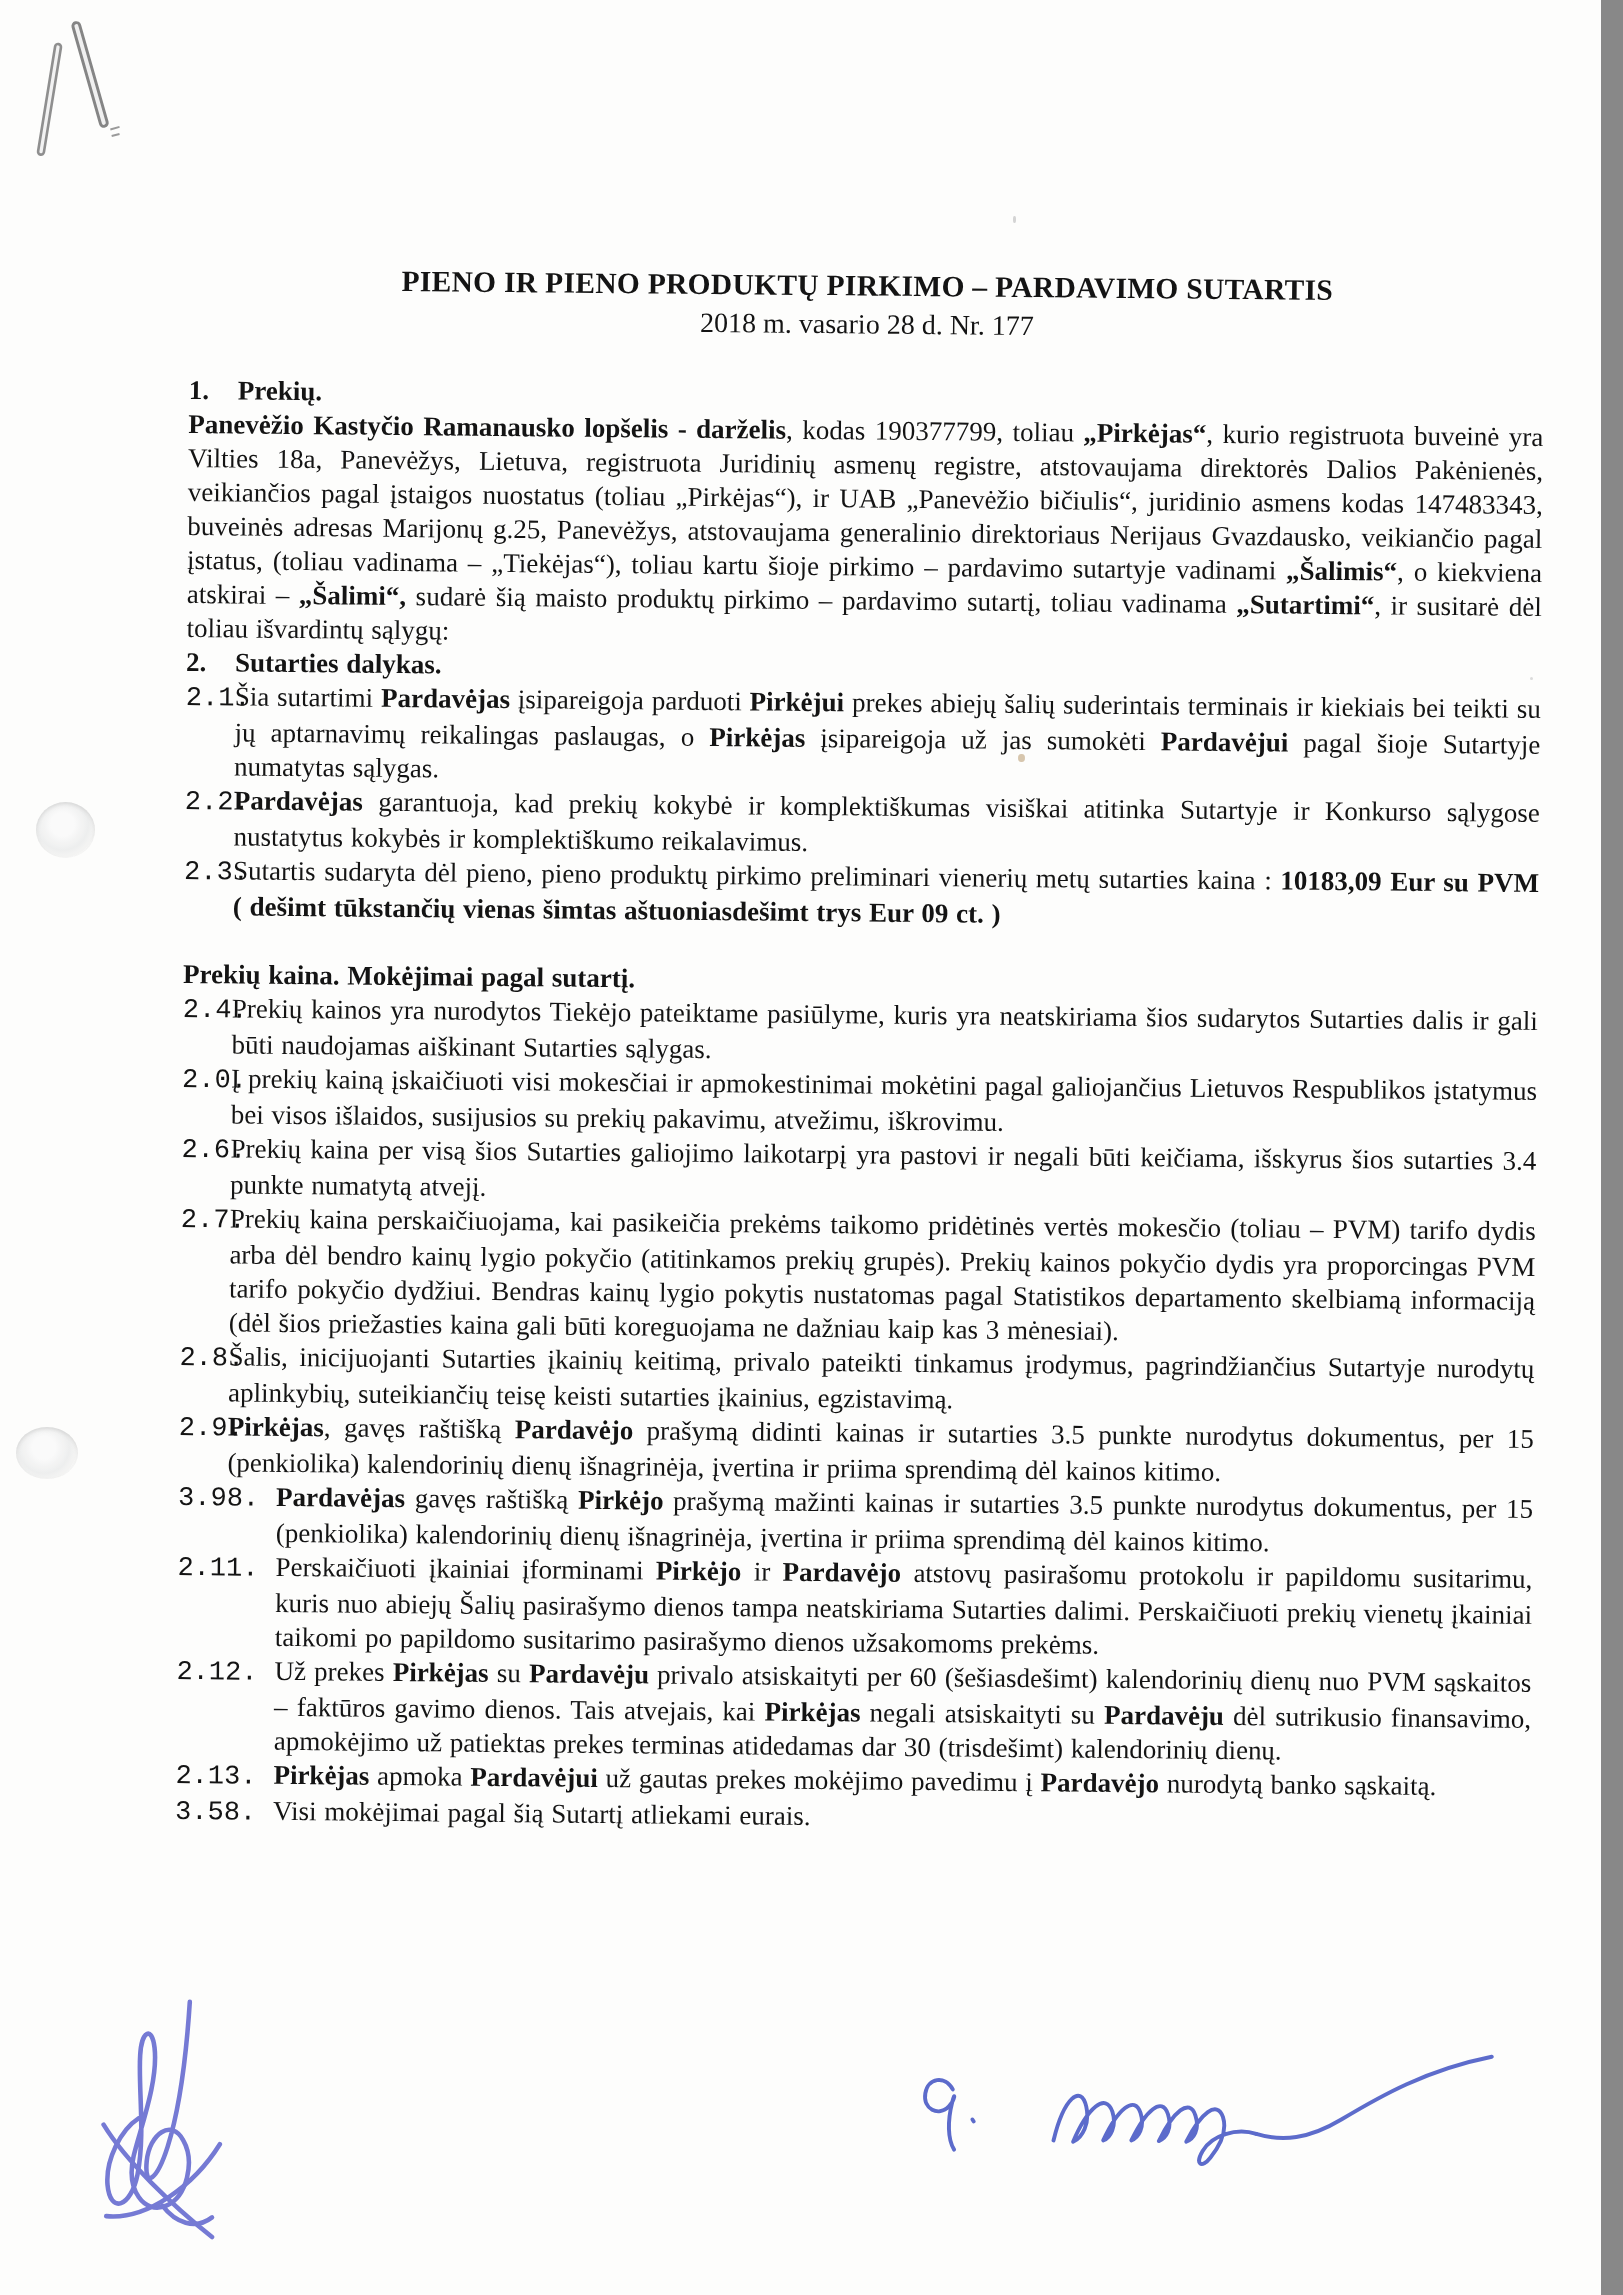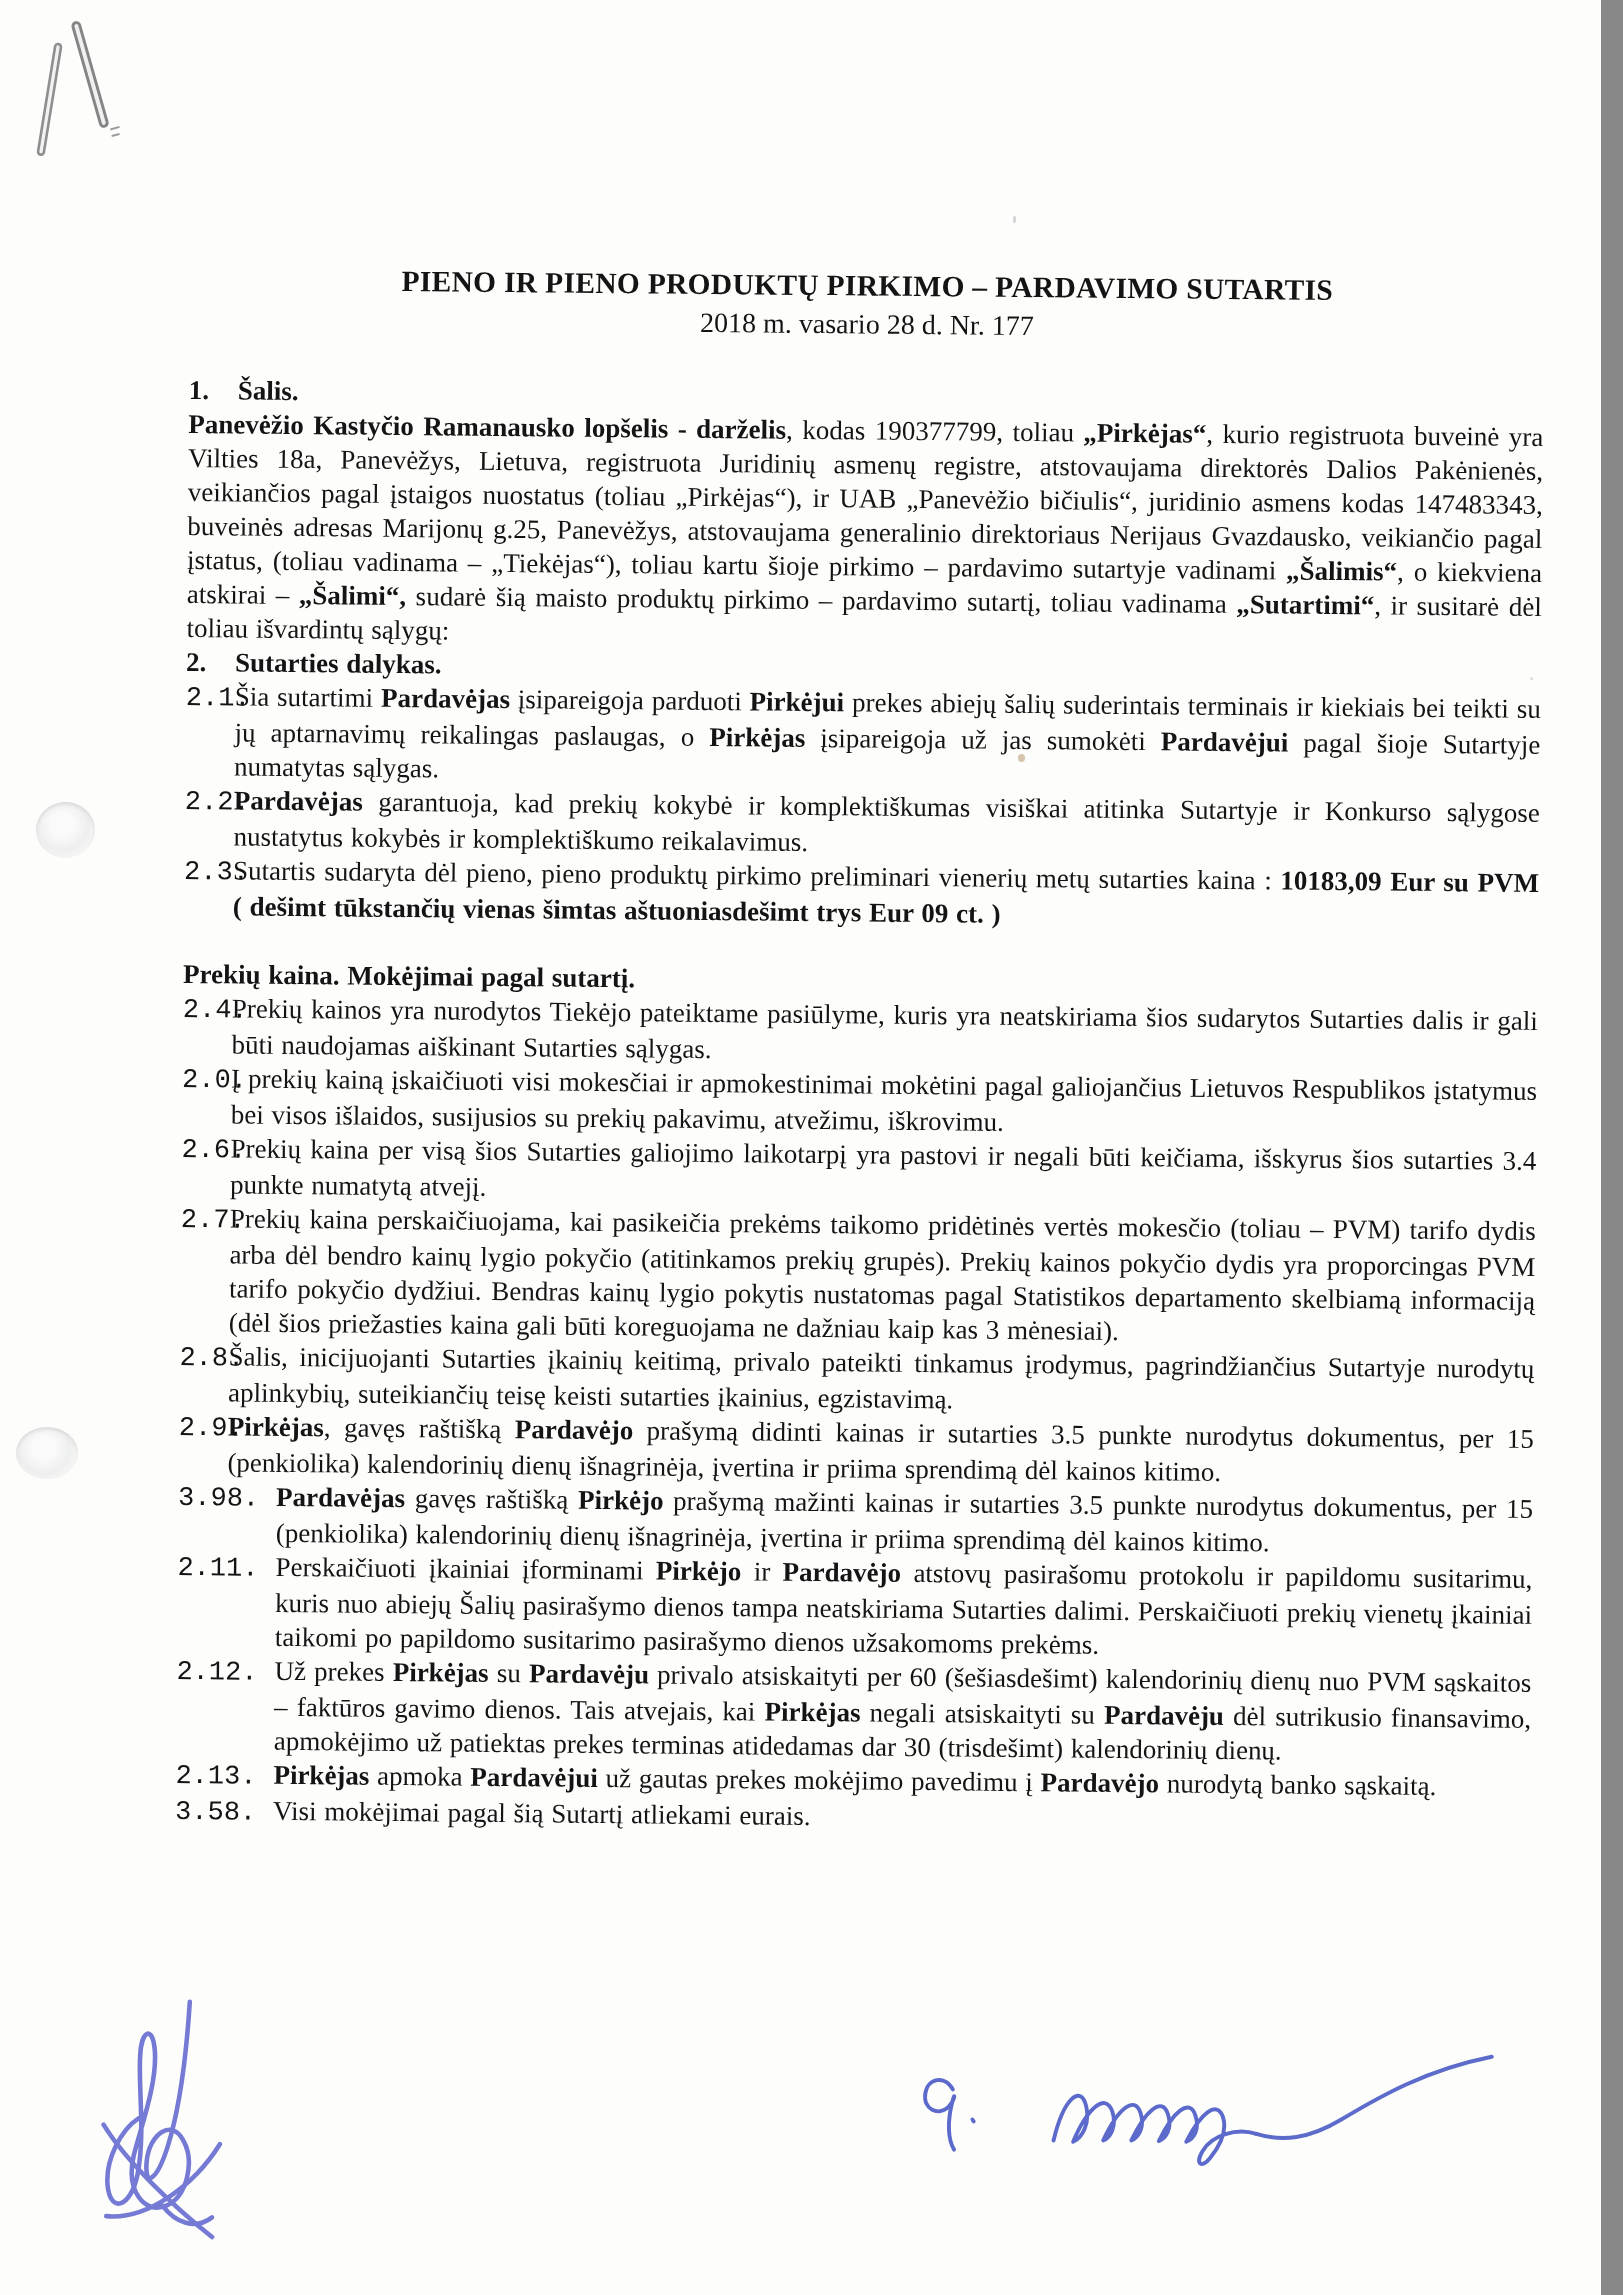--- a/index.html
+++ b/index.html
@@ -70,21 +70,21 @@
   <div class="punch p2"></div>
 
   <div class="speck s1"></div>
   <div class="speck s2"></div>
   <div class="speck s3"></div>
 
   <div class="content">
     <h1 class="doc-title">PIENO IR PIENO PRODUKTŲ PIRKIMO – PARDAVIMO SUTARTIS</h1>
     <div class="doc-date">2018 m. vasario 28 d.  Nr. 177</div>
     <div class="body-blocks">
-        <div class="heading"><span class="num">1.</span><b>Šalis.</b></div>
+        <div class="heading"><span class="num">1.</span><b>Prekių.</b></div>
         <div class="para"><b>Panevėžio Kastyčio Ramanausko lopšelis - darželis</b><span>, kodas 190377799, toliau </span><b>„Pirkėjas“</b><span>, kurio registruota buveinė yra Vilties 18a, Panevėžys, Lietuva, registruota Juridinių asmenų registre, atstovaujama direktorės Dalios Pakėnienės, veikiančios pagal įstaigos nuostatus (toliau „Pirkėjas“), ir UAB „Panevėžio bičiulis“, juridinio asmens kodas 147483343, buveinės adresas Marijonų g.25, Panevėžys, atstovaujama generalinio direktoriaus Nerijaus Gvazdausko, veikiančio pagal įstatus, (toliau vadinama – „Tiekėjas“), toliau kartu šioje pirkimo – pardavimo sutartyje vadinami </span><b>„Šalimis“</b><span>, o kiekviena atskirai – </span><b>„Šalimi“,</b><span> sudarė šią maisto produktų pirkimo – pardavimo sutartį, toliau vadinama </span><b>„Sutartimi“</b><span>, ir susitarė dėl toliau išvardintų sąlygų:</span></div>
         <div class="heading"><span class="num">2.</span><b>Sutarties dalykas.</b></div>
         <div class="clause"><span class="num">2.1.</span><span>Šia sutartimi </span><b>Pardavėjas</b><span> įsipareigoja parduoti </span><b>Pirkėjui</b><span> prekes abiejų šalių suderintais terminais ir kiekiais bei teikti su jų aptarnavimų reikalingas paslaugas, o </span><b>Pirkėjas</b><span> įsipareigoja už jas sumokėti </span><b>Pardavėjui</b><span> pagal šioje Sutartyje numatytas sąlygas.</span></div>
         <div class="clause"><span class="num">2.2.</span><b>Pardavėjas</b><span> garantuoja, kad prekių kokybė ir komplektiškumas visiškai atitinka Sutartyje ir Konkurso sąlygose nustatytus kokybės ir komplektiškumo reikalavimus.</span></div>
         <div class="clause"><span class="num">2.3.</span><span>Sutartis sudaryta dėl pieno, pieno produktų pirkimo preliminari vienerių metų sutarties kaina : </span><b>10183,09 Eur su PVM ( dešimt tūkstančių vienas šimtas aštuoniasdešimt trys Eur 09 ct. )</b></div>
         <div class="subheading"><b>Prekių kaina. Mokėjimai pagal sutartį.</b></div>
         <div class="clause"><span class="num">2.4.</span><span>Prekių kainos yra nurodytos Tiekėjo pateiktame pasiūlyme, kuris yra neatskiriama šios sudarytos Sutarties dalis ir gali būti naudojamas aiškinant Sutarties sąlygas.</span></div>
         <div class="clause"><span class="num">2.0.</span><span>Į prekių kainą įskaičiuoti visi mokesčiai ir apmokestinimai mokėtini pagal galiojančius Lietuvos Respublikos įstatymus bei visos išlaidos, susijusios su prekių pakavimu, atvežimu, iškrovimu.</span></div>
         <div class="clause"><span class="num">2.6.</span><span>Prekių kaina per visą šios Sutarties galiojimo laikotarpį yra pastovi ir negali būti keičiama, išskyrus šios sutarties 3.4 punkte numatytą atvejį.</span></div>
         <div class="clause"><span class="num">2.7.</span><span>Prekių kaina perskaičiuojama, kai pasikeičia prekėms taikomo pridėtinės vertės mokesčio (toliau – PVM) tarifo dydis arba dėl bendro kainų lygio pokyčio (atitinkamos prekių grupės).  Prekių kainos pokyčio dydis yra proporcingas PVM tarifo pokyčio dydžiui. Bendras kainų lygio pokytis nustatomas pagal Statistikos departamento skelbiamą informaciją (dėl šios priežasties kaina gali būti koreguojama ne dažniau kaip kas 3 mėnesiai).</span></div>

